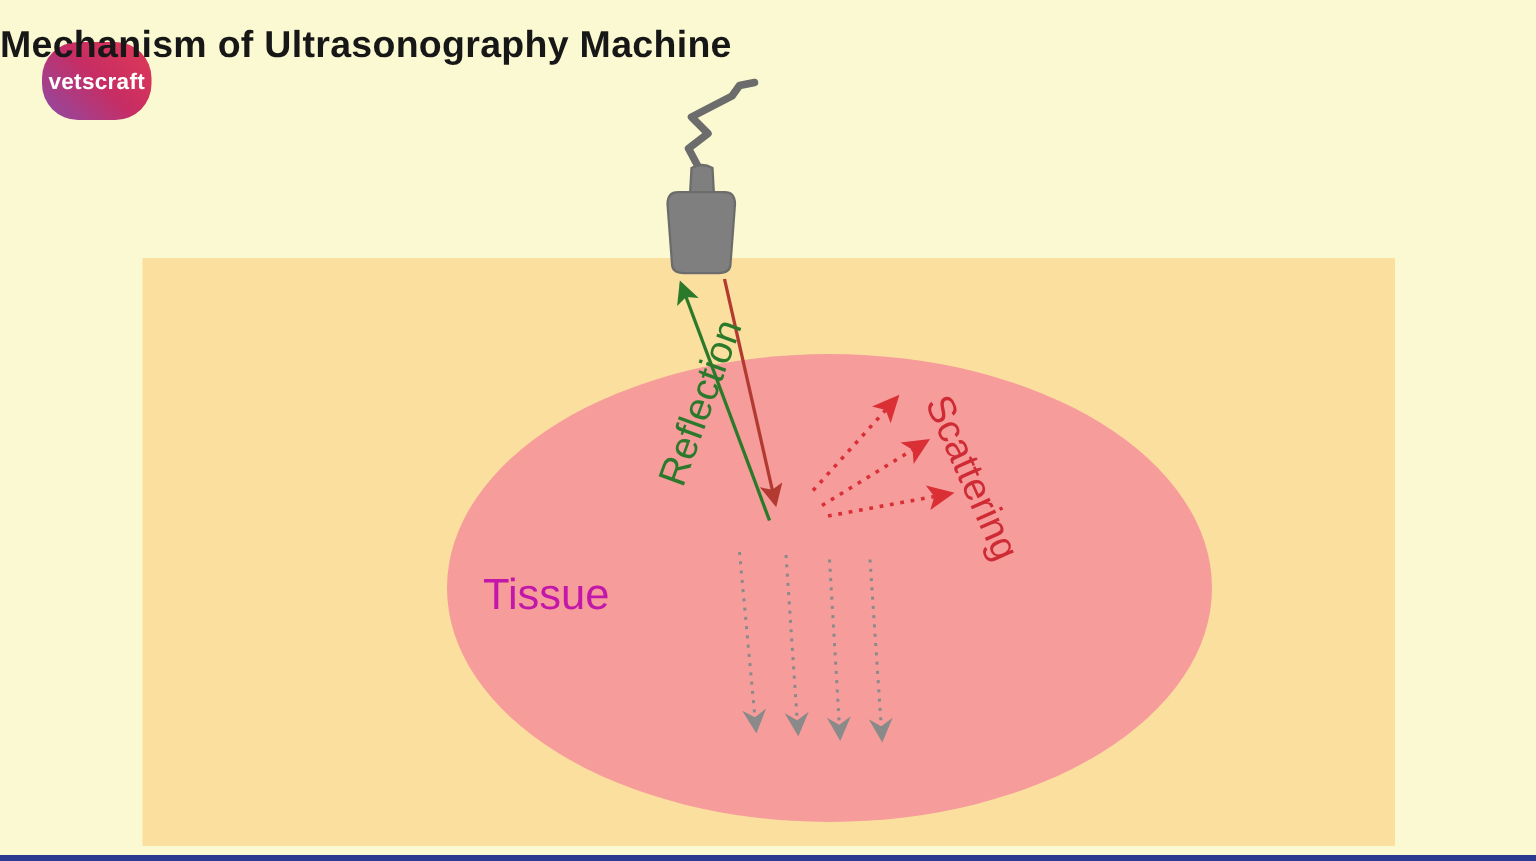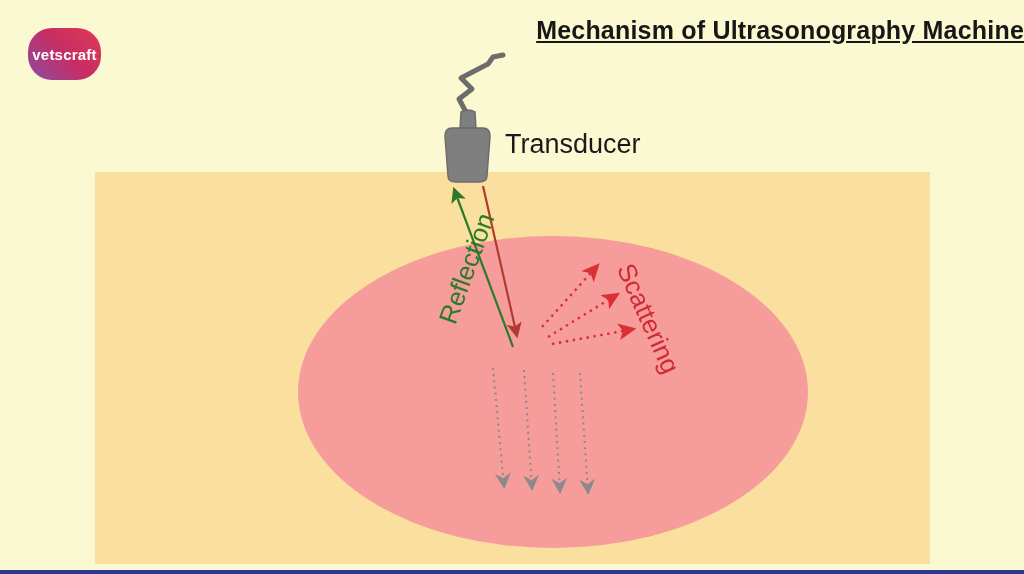--- a/index.html
+++ b/index.html
@@ -3,24 +3,23 @@
 <meta charset="utf-8">
 <style>
   html,body{margin:0;padding:0;}
   body{
     width:1024px;height:574px;position:relative;overflow:hidden;
     font-family:"Liberation Sans", sans-serif;
     background:var(--bg,#faf9d1);
   }
   .stage{position:absolute;inset:0;}
   .page-title{
-    position:absolute;top:16px;left:0;width:1024px;text-align:right;
+    position:absolute;top:16px;left:0;width:1024px;text-align:left;
     font-size:25px;font-weight:bold;color:var(--title_text,#171717);
     letter-spacing:.2px;
-    text-decoration:underline;
   }
   .logo{
     position:absolute;left:28px;top:28px;width:73px;height:52px;
     border-radius:24px;
     background:linear-gradient(225deg,var(--logo_red,#e03a56) 0%, var(--logo_crimson,#c72d63) 48%, var(--logo_purple,#8d4ba6) 100%);
     display:flex;align-items:center;justify-content:center;
   }
   .logo span{color:#fff;font-size:15px;font-weight:bold;letter-spacing:.2px;}
   .scan-area{
     position:absolute;left:95px;top:172px;width:835px;height:392px;
@@ -108,18 +107,18 @@
       <line class="absorb-line" x1="580" y1="373" x2="588" y2="492" marker-end="url(#arrGray)"></line>
     </g>
 
     <g>
       <path class="transducer-cable" d="M467,114 L459,99 L472,89 L461,78 L488,64 L493,57 L503,55"></path>
       <path class="transducer-body" d="M461,112 Q468,108 475,112 L476,130 L460,130 Z"></path>
       <path class="transducer-body" d="M452,128 L483,128 Q490,128 490,136 L487,176 Q487,182 479,182 L456,182 Q448,182 448,176 L445,136 Q445,128 452,128 Z"></path>
     </g>
   </svg>
 
-  <div class="lbl lbl-transducer">Transducer</div>
   <div class="lbl lbl-reflection">Reflection</div>
   <div class="lbl lbl-scattering">Scattering</div>
+  <div class="lbl lbl-tissue">Tissue</div>
 
   <div class="footer-bar"></div>
 </div>
 
 </body></html>

